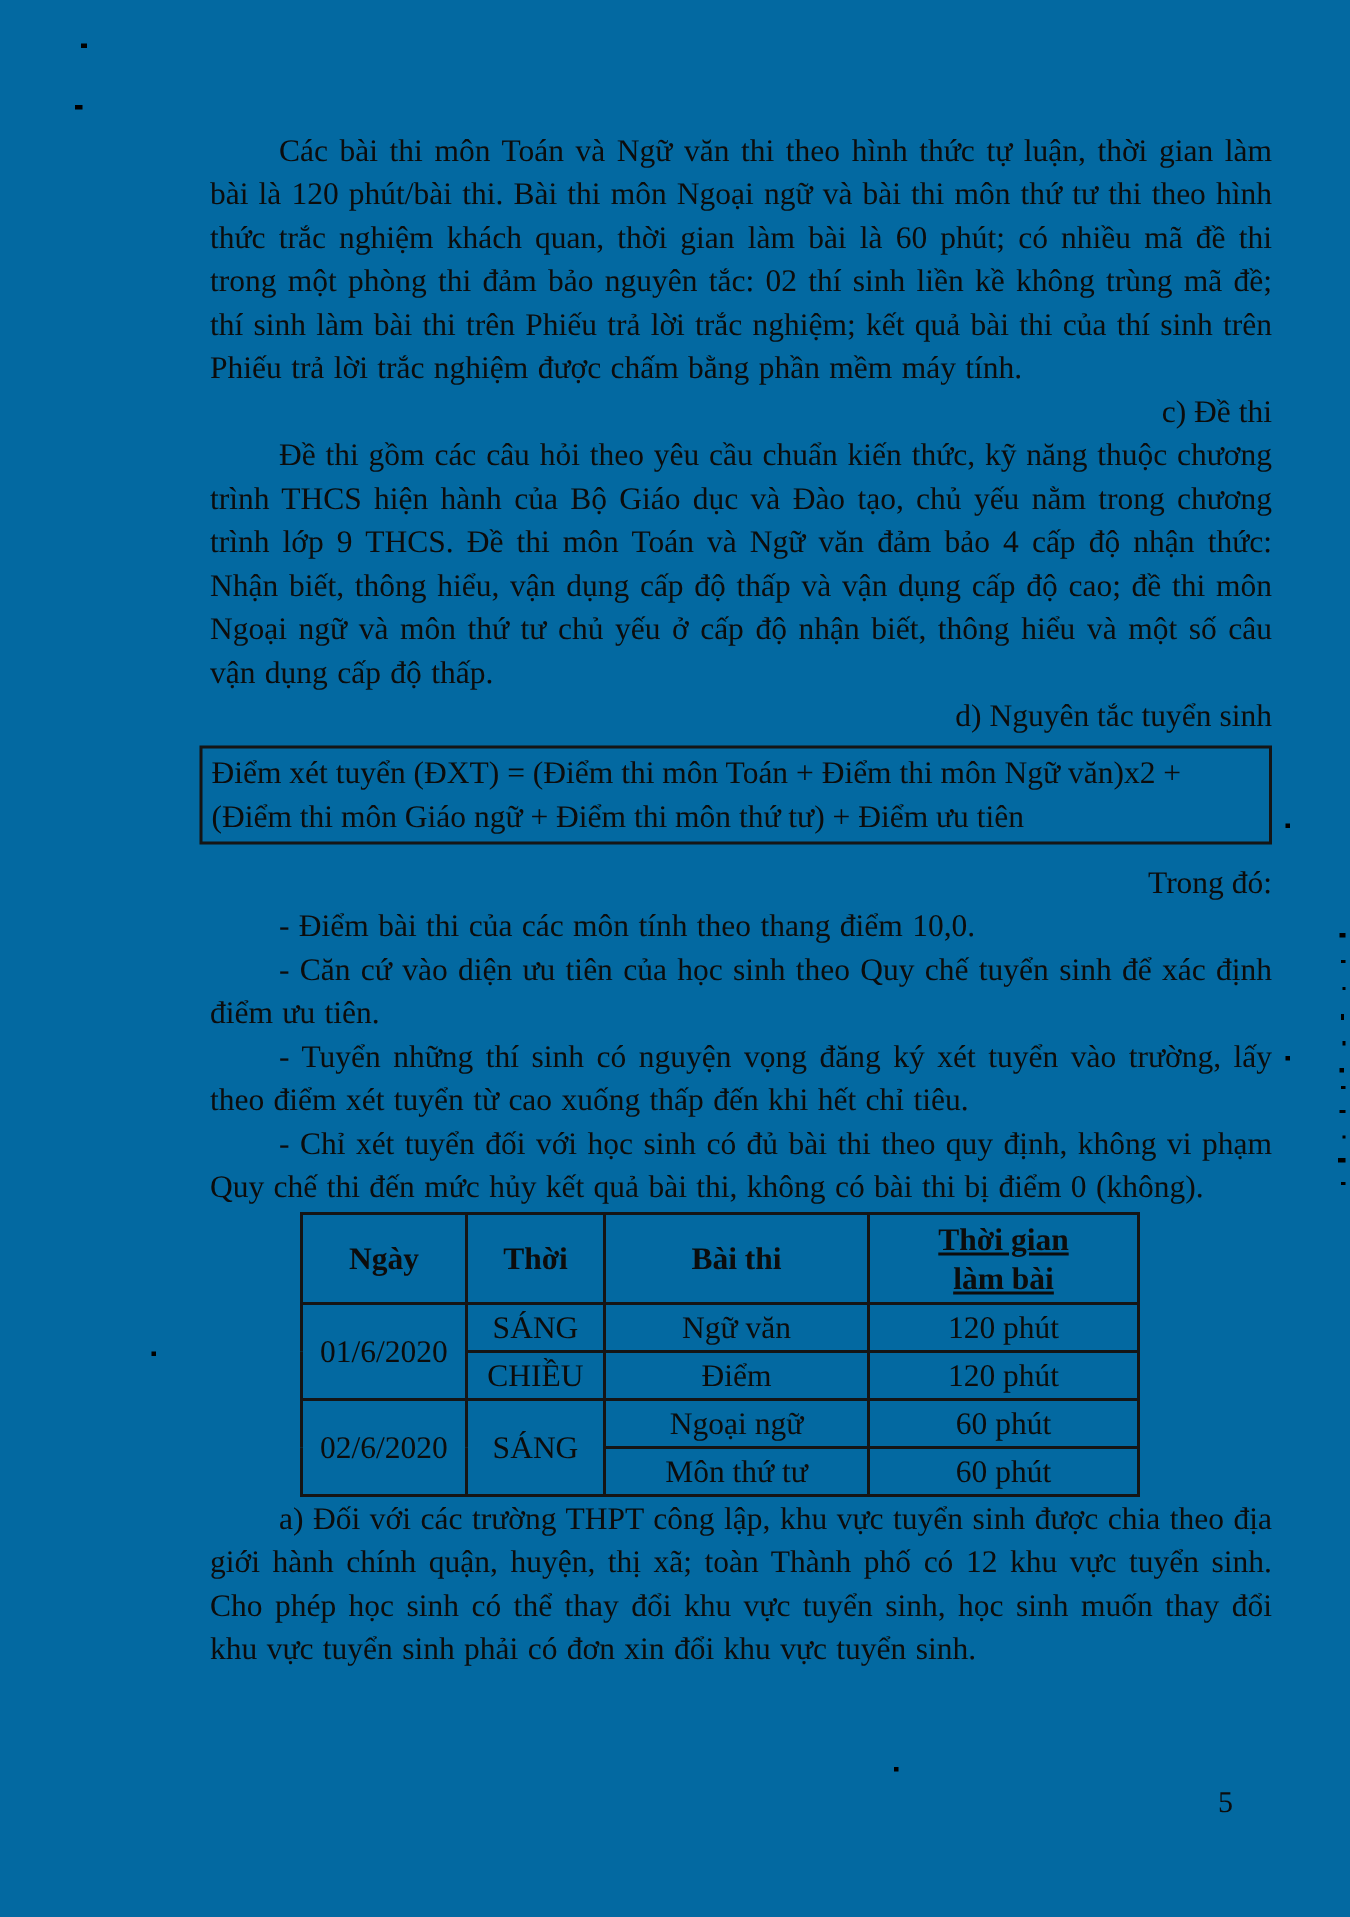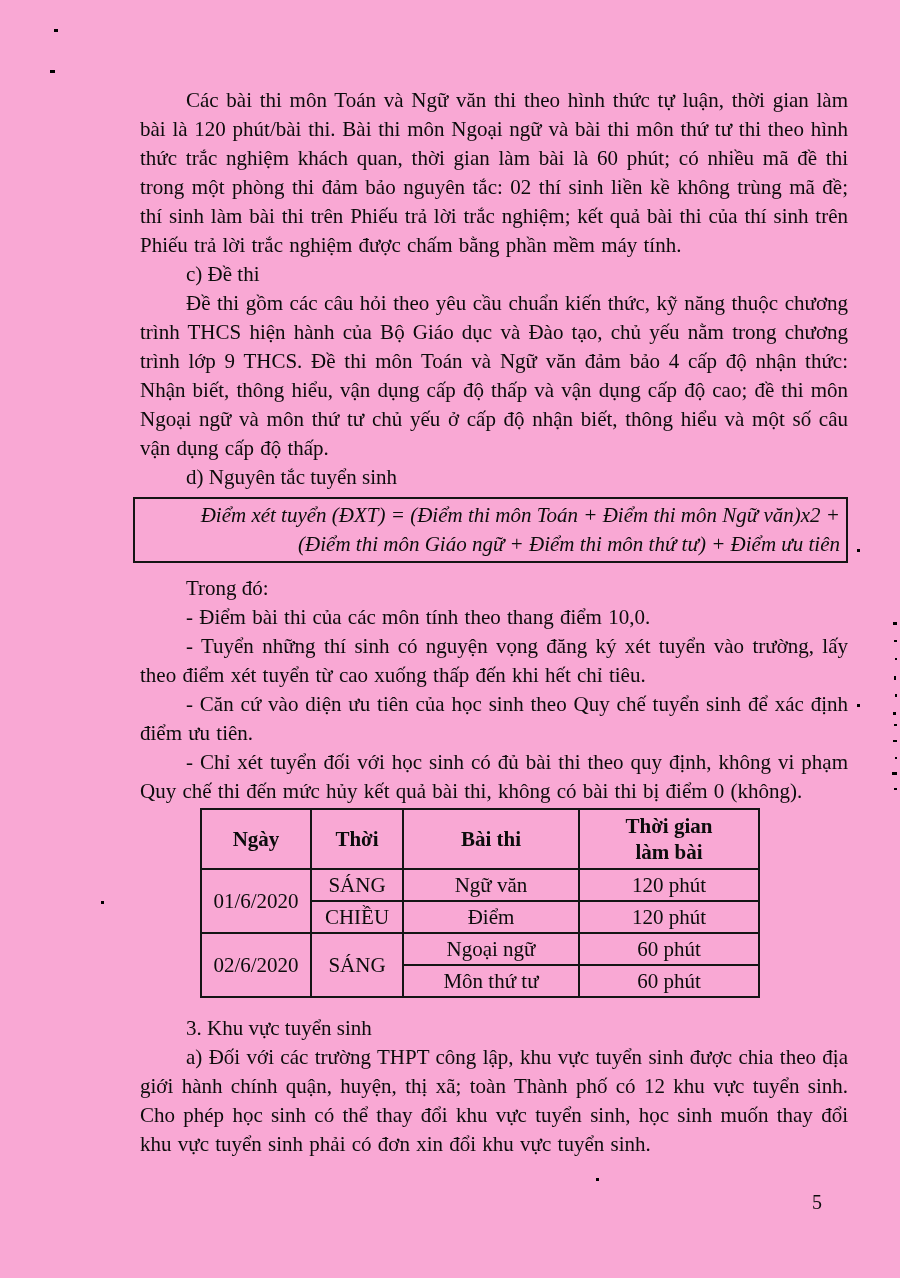--- a/index.html
+++ b/index.html
@@ -1,47 +1,47 @@
 <!DOCTYPE html>
 <html><head>
 <meta charset="utf-8">
 <style>
   html,body { margin:0; padding:0; background:#ffffff; }
   .page {
-    position:relative; width:900px; height:1278px; background:#f9a8d4;
+    position:relative; width:900px; height:1278px; background:#0369a1;
     font-family:"Liberation Serif","DejaVu Serif",serif; color:#0c0c0c;
     overflow:hidden;
   }
   .doc { position:absolute; left:140px; top:86px; width:708px; }
   .body-p {
     margin:0; font-size:21px; line-height:29px;
     text-align:justify; text-indent:46px;
     word-spacing:1px;
   }
   .heading-p {
     margin:0; font-size:21px; line-height:29px;
-    text-align:left; text-indent:46px;
+    text-align:right; text-indent:46px;
   }
   .formula-box {
     box-sizing:border-box; margin:5px 16px 11px -7px; width:715px;
     border:2px solid #151515; padding:2px 6px;
-    text-align:right; font-size:21px; line-height:29px;font-style:italic;
+    text-align:left; font-size:21px; line-height:29px;
   }
   .formula-line { margin:0; }
   .schedule {
     border-collapse:collapse; margin:2px 0 0 60px;
     table-layout:fixed;
   }
   .schedule th, .schedule td {
     border:2px solid #151515; text-align:center; vertical-align:middle;
     font-size:21px; padding:0 4px; overflow:hidden;
   }
   .schedule th { height:58px; font-weight:bold; line-height:26px; }
   .schedule td { height:30px; line-height:28px; }
-  .th-narrow { display:inline-block; max-width:104px; }
+  .th-narrow { display:inline-block; max-width:104px;text-decoration:underline; }
   .sec3-heading { margin-top:16px; }
   .page-num {
     position:absolute; left:812px; top:1190px;
     font-size:20px; line-height:24px;
   }
   .art { position:absolute; background:#000; }
 </style>
 </head>
 <body>
 
@@ -58,22 +58,22 @@
     <p class="heading-p">d) Nguyên tắc tuyển sinh</p>
 
     <div class="formula-box">
       <p class="formula-line">Điểm xét tuyển (ĐXT) = (Điểm thi môn Toán + Điểm thi môn Ngữ văn)x2 +</p>
       <p class="formula-line">(Điểm thi môn Giáo ngữ + Điểm thi môn thứ tư) + Điểm ưu tiên</p>
     </div>
 
     <p class="heading-p">Trong đó:</p>
 
     <p class="body-p">- Điểm bài thi của các môn tính theo thang điểm 10,0.</p>
+    <p class="body-p">- Căn cứ vào diện ưu tiên của học sinh theo Quy chế tuyển sinh để xác định điểm ưu tiên.</p>
     <p class="body-p">- Tuyển những thí sinh có nguyện vọng đăng ký xét tuyển vào trường, lấy theo điểm xét tuyển từ cao xuống thấp đến khi hết chỉ tiêu.</p>
-    <p class="body-p">- Căn cứ vào diện ưu tiên của học sinh theo Quy chế tuyển sinh để xác định điểm ưu tiên.</p>
     <p class="body-p">- Chỉ xét tuyển đối với học sinh có đủ bài thi theo quy định, không vi phạm Quy chế thi đến mức hủy kết quả bài thi, không có bài thi bị điểm 0 (không).</p>
 
 
     <table class="schedule">
       <colgroup>
         <col style="width:110px">
         <col style="width:92px">
         <col style="width:176px">
         <col style="width:180px">
       </colgroup>
@@ -111,21 +111,20 @@
           <td>Ngoại ngữ</td>
           <td>60 phút</td>
         </tr>
         <tr>
           <td>Môn thứ tư</td>
           <td>60 phút</td>
         </tr>
       </tbody>
     </table>
 
-    <p class="heading-p sec3-heading">3. Khu vực tuyển sinh</p>
 
     <p class="body-p">a) Đối với các trường THPT công lập, khu vực tuyển sinh được chia theo địa giới hành chính quận, huyện, thị xã; toàn Thành phố có 12 khu vực tuyển sinh. Cho phép học sinh có thể thay đổi khu vực tuyển sinh, học sinh muốn thay đổi khu vực tuyển sinh phải có đơn xin đổi khu vực tuyển sinh.</p>
 
   </div>
 
   <div class="page-num">5</div>
 
   <div class="art" style="left:54px;top:29px;width:4px;height:3px"></div>
   <div class="art" style="left:50px;top:70px;width:5px;height:3px"></div>
   <div class="art" style="left:857px;top:549px;width:3px;height:3px"></div>

